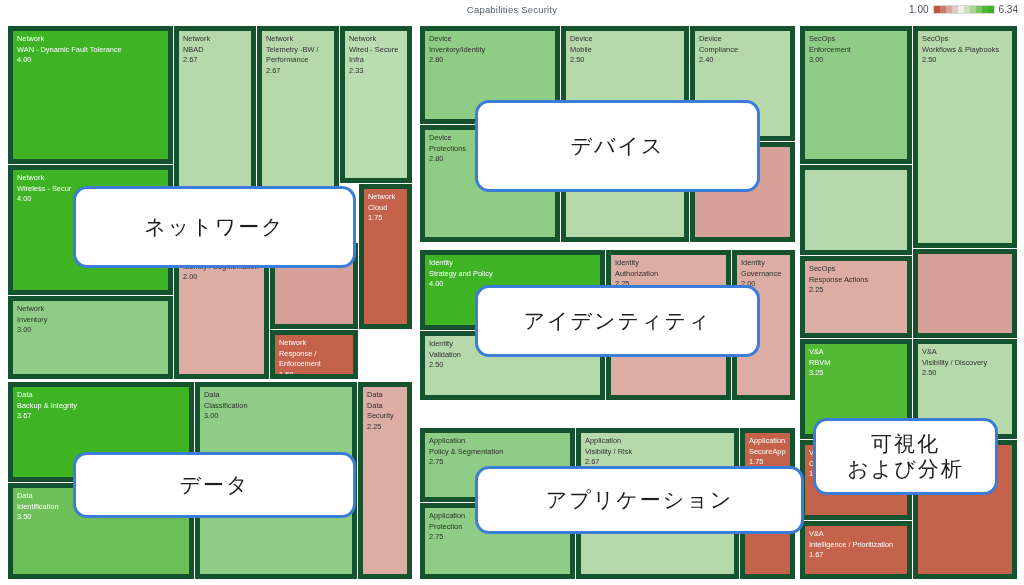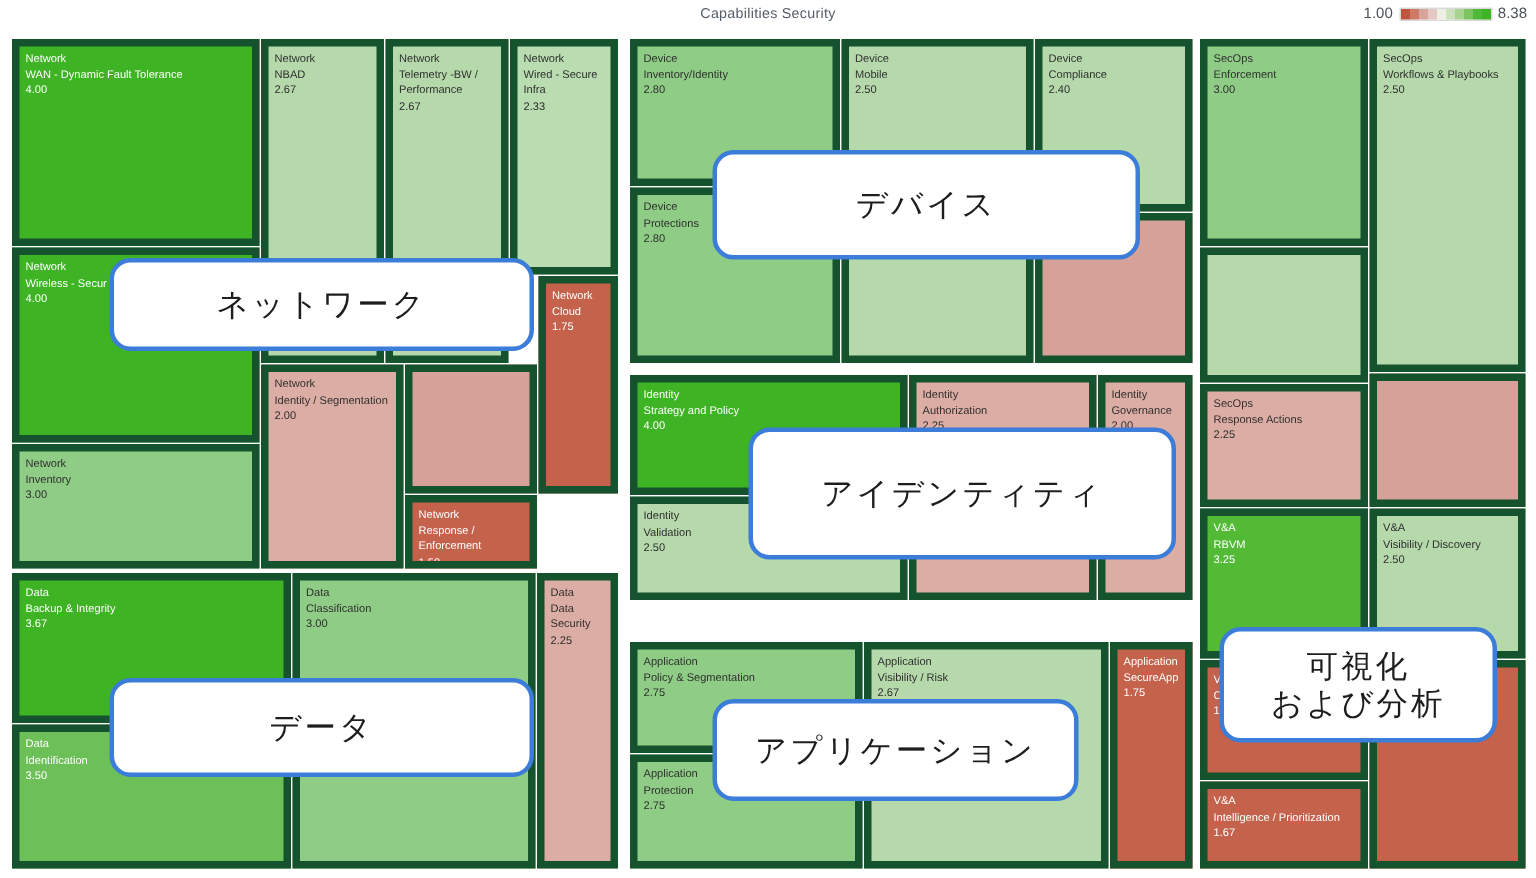--- a/index.html
+++ b/index.html
@@ -74,21 +74,21 @@
         <span style="background: rgb(205, 122, 102);"></span>
         <span style="background: rgb(217, 164, 153);"></span>
         <span style="background: rgb(230, 200, 194);"></span>
         <span style="background: rgb(238, 240, 228);"></span>
         <span style="background: rgb(205, 226, 188);"></span>
         <span style="background: rgb(169, 211, 146);"></span>
         <span style="background: rgb(125, 197, 99);"></span>
         <span style="background: rgb(79, 184, 57);"></span>
         <span style="background: rgb(62, 180, 36);"></span>
       </span>
-    <span class="legend-max">8.38</span>
+    <span class="legend-max">6.34</span>
   </div>
 
   <div class="treemap" id="treemap">
       <div class="cell" style="left: 270px; top: 223px; width: 88px; height: 86px; background: rgb(213, 161, 153);"></div>
       <div class="cell" style="left: 690px; top: 122px; width: 105px; height: 100px; background: rgb(213, 161, 153);"></div>
       <div class="cell" style="left: 800px; top: 145px; width: 112px; height: 90px; background: rgb(182, 217, 171);"></div>
       <div class="cell" style="left: 913px; top: 229px; width: 104px; height: 89px; background: rgb(213, 161, 153);"></div>
       <div class="cell" style="left: 8px; top: 6px; width: 165px; height: 138px; background: rgb(62, 180, 36);">
         <div class="lab">Network
 WAN - Dynamic Fault Tolerance
@@ -250,21 +250,21 @@
         <div class="lab">V&amp;A
 C
 1.6</div>
       </div>
       <div class="cell" style="left: 913px; top: 420px; width: 104px; height: 139px; background: rgb(196, 98, 76);">
         <div class="lab">V&amp;A
 1.67</div>
       </div>
     </div>
 
-  <div class="callout" style="left:73px;  top:172px; width:283px; height:62px;">ネットワーク</div>
+  <div class="callout" style="left:73px;  top:186px; width:283px; height:82px;">ネットワーク</div>
   <div class="callout" style="left:73px;  top:452px; width:283px; height:66px;">データ</div>
-  <div class="callout" style="left:475px; top:100px; width:285px; height:73px;">デバイス</div>
-  <div class="callout" style="left:475px; top:285px; width:285px; height:88px;margin-left:24px;">アイデンティティ</div>
-  <div class="callout" style="left:475px; top:466px; width:244px; height:68px;">アプリケーション</div>
+  <div class="callout" style="left:475px; top:100px; width:285px; height:92px;">デバイス</div>
+  <div class="callout" style="left:475px; top:285px; width:285px; height:72px;">アイデンティティ</div>
+  <div class="callout" style="left:475px; top:466px; width:329px; height:68px;">アプリケーション</div>
   <div class="callout" style="left:813px; top:418px; width:185px; height:77px;">可視化
 および分析</div>
 
 </div>
 
 </body></html>

